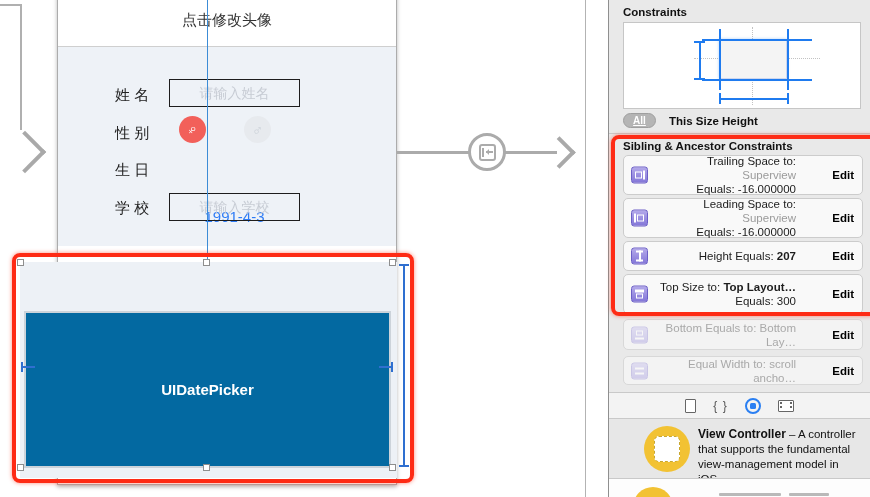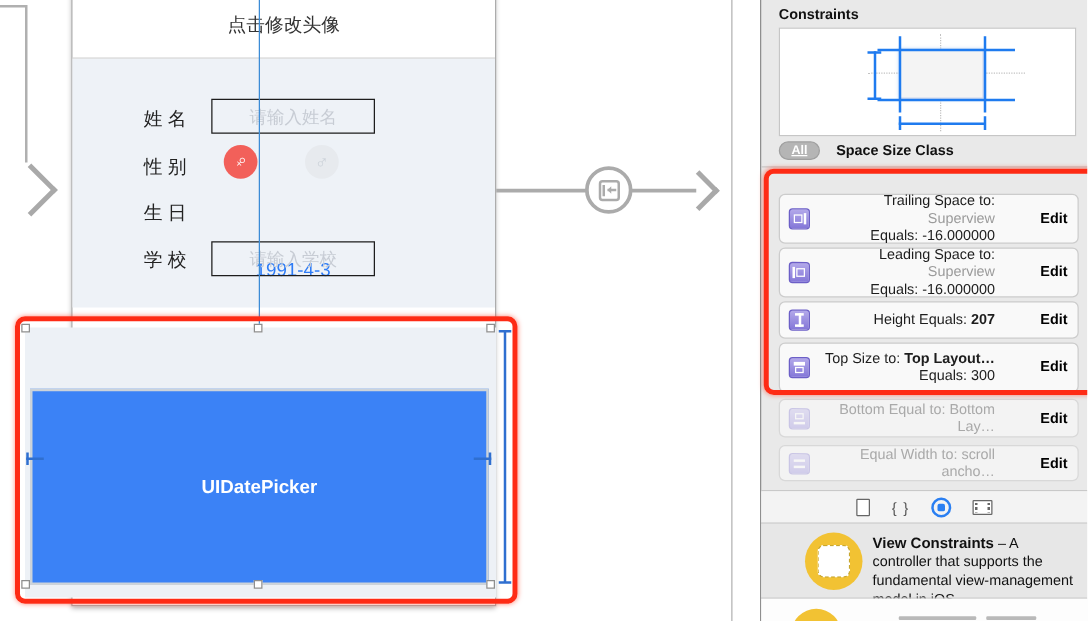--- a/index.html
+++ b/index.html
@@ -35,21 +35,21 @@
   .gender-male { left:186px; top:69px; background:#e7eaee; color:#ccd2d9; }
   .birthday-value { position:absolute; left:111px; width:131px; top:161px; text-align:center; font-size:15px; color:#2e7cf6; }
 
   
   .guide-v { position:absolute; left:207px; top:0; width:1px; height:263px; background:#3c8cd6; z-index:5; }
 
   
   #pickerpanel { position:absolute; left:20px; top:262px; width:377px; height:216px; background:#edf1f6; }
   .green-bar { position:absolute; left:0; top:0; right:0; height:48px; background:#3ce510; }
   .done-label { position:absolute; right:17px; top:14px; font-size:15px; font-weight:500; color:#2b6be3; }
-  .datepicker { position:absolute; left:4px; top:49px; width:367px; height:157px; background:#3b82f6; border:2px solid #ccd3da; display:flex; align-items:center; justify-content:center; }
+  .datepicker { position:absolute; left:4px; top:49px; width:367px; height:157px; background:#0369a1; border:2px solid #ccd3da; display:flex; align-items:center; justify-content:center; }
   .datepicker-label { color:#fff; font-weight:bold; font-size:15px; }
 
   .handle { position:absolute; width:7px; height:7px; background:#fff; border:1px solid #8e8e8e; z-index:6; }
   .tickline { position:absolute; background:#2f6fd0; z-index:6; }
 
   .red-rect { position:absolute; border:4px solid #fe2b15; border-radius:8px; box-shadow:0 0 4px rgba(255,45,20,.55); z-index:7; background:transparent; pointer-events:none; }
   #red-canvas { left:12px; top:253px; width:402px; height:230px; }
   #red-panel { left:611px; top:135px; width:268px; height:181px; z-index:9; }
 
   
@@ -184,24 +184,25 @@
       <div class="dg-blue-v" style="left:75px; top:18px; height:38px;"></div>
       <div class="dg-blue-h" style="left:70px; top:18px; width:11px;"></div>
       <div class="dg-blue-h" style="left:70px; top:55px; width:11px;"></div>
       <div class="dg-blue-h" style="left:95px; top:75px; width:69px;"></div>
       <div class="dg-blue-v" style="left:95px; top:70px; height:11px;"></div>
       <div class="dg-blue-v" style="left:163px; top:70px; height:11px;"></div>
     </div>
 
     <div class="allrow">
       <div class="all-pill">All</div>
-      <div class="all-label">Space Size Class</div>
+      <div class="all-label">This Size Height</div>
     </div>
     <div class="panel-sep" style="top:133px;"></div>
 
+    <div class="sec-title" style="top:140px;">Sibling &amp; Ancestor Constraints</div>
 
     <div class="ccard" style="top:155px; height:40px;">
       <span class="cicon">
         <i class="ci-box" style="left:3px; top:4px; width:7px; height:7px;"></i>
           <i class="ci-bar" style="right:2px; top:3px; width:2px; height:9px;"></i>
       </span>
       <div class="ctext">
         <div><span class="clabel">Trailing Space to:</span> <span class="cvalue-muted">Superview</span></div>
         <div class="cdetail">Equals: -16.000000</div>
       </div>
@@ -243,21 +244,21 @@
       </div>
       <span class="edit-btn">Edit</span>
     </div>
 
     <div class="ccard faded" style="top:319px; height:31px;">
       <span class="cicon">
         <i class="ci-box" style="left:4px; top:3px; width:7px; height:5px;"></i>
           <i class="ci-bar" style="left:3px; top:10px; width:9px; height:2.5px;"></i>
       </span>
       <div class="ctext">
-        <div><span class="clabel">Bottom Equal to:</span> <span class="cvalue-muted">Bottom Lay…</span></div>
+        <div><span class="clabel">Bottom Equals to:</span> <span class="cvalue-muted">Bottom Lay…</span></div>
       </div>
       <span class="edit-btn">Edit</span>
     </div>
 
     <div class="ccard faded" style="top:356px; height:29px;">
       <span class="cicon">
         <i class="ci-bar" style="left:3px; top:4px; width:9px; height:2px;"></i>
           <i class="ci-bar" style="left:3px; top:9px; width:9px; height:2px;"></i>
       </span>
       <div class="ctext">
@@ -278,21 +279,21 @@
           <i style="right:1px;"></i>
         </div>
     </div>
     <div class="panel-sep" style="top:418px;"></div>
 
     <div class="lib-row1">
       <div class="vc-lib-icon" style="left:35px; top:7px;">
           <i></i>
         </div>
       <div class="lib-text">
-        <span class="lib-title">View Constraints</span><span> – A controller that supports the fundamental view-management model in iOS.</span>
+        <span class="lib-title">View Controller</span><span> – A controller that supports the fundamental view-management model in iOS.</span>
       </div>
     </div>
     <div class="panel-sep" style="top:478px;"></div>
     <div class="lib-row2">
       <div class="vc-lib-icon" style="left:24px; top:8px; width:40px; height:40px;"></div>
       <div class="lib-smudge" style="left:110px; top:14px; width:62px;"></div>
       <div class="lib-smudge" style="left:180px; top:14px; width:40px;"></div>
     </div>
   </div>
 

